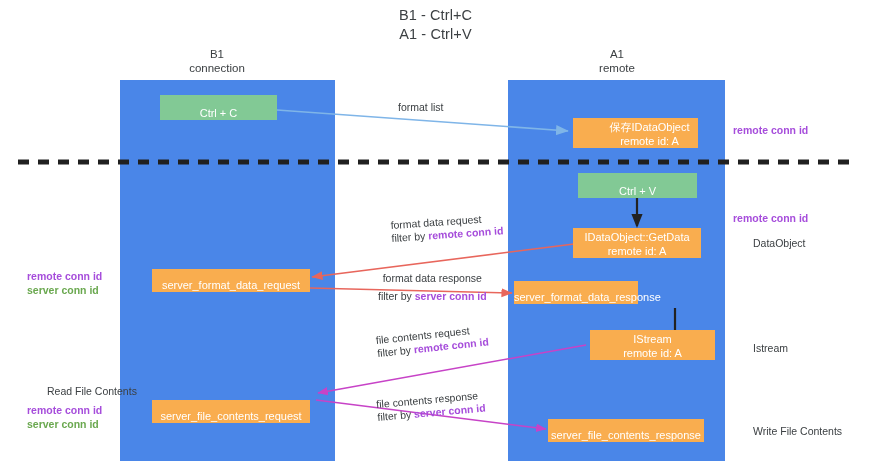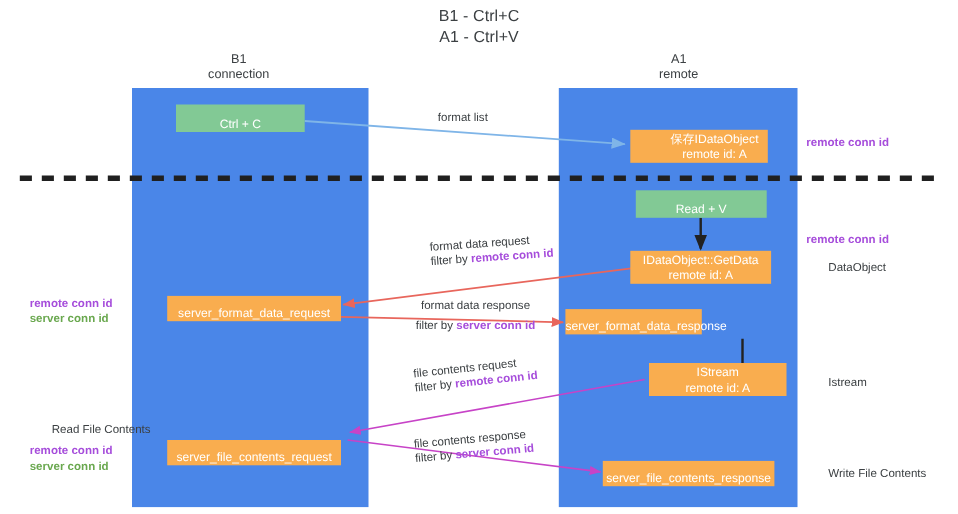--- a/index.html
+++ b/index.html
@@ -118,21 +118,21 @@
   </div>
 
   <div class="node orange" style="left:573px;top:118px;width:125px;height:30px;padding-left:28px;">
     <span class="inner">
       <span style="display:block">保存IDataObject</span>
       <span style="display:block">remote id: A</span>
     </span>
   </div>
 
   <div class="node green" style="left:578px;top:173px;width:119px;height:25px;">
-    <span class="inner">Read + V</span>
+    <span class="inner">Ctrl + V</span>
   </div>
 
   <div class="node orange" style="left:573px;top:228px;width:128px;height:30px;">
     <span class="inner">
       <span style="display:block">IDataObject::GetData</span>
       <span style="display:block">remote id: A</span>
     </span>
   </div>
 
   <div class="node orange" style="left:514px;top:281px;width:124px;height:23px;">

